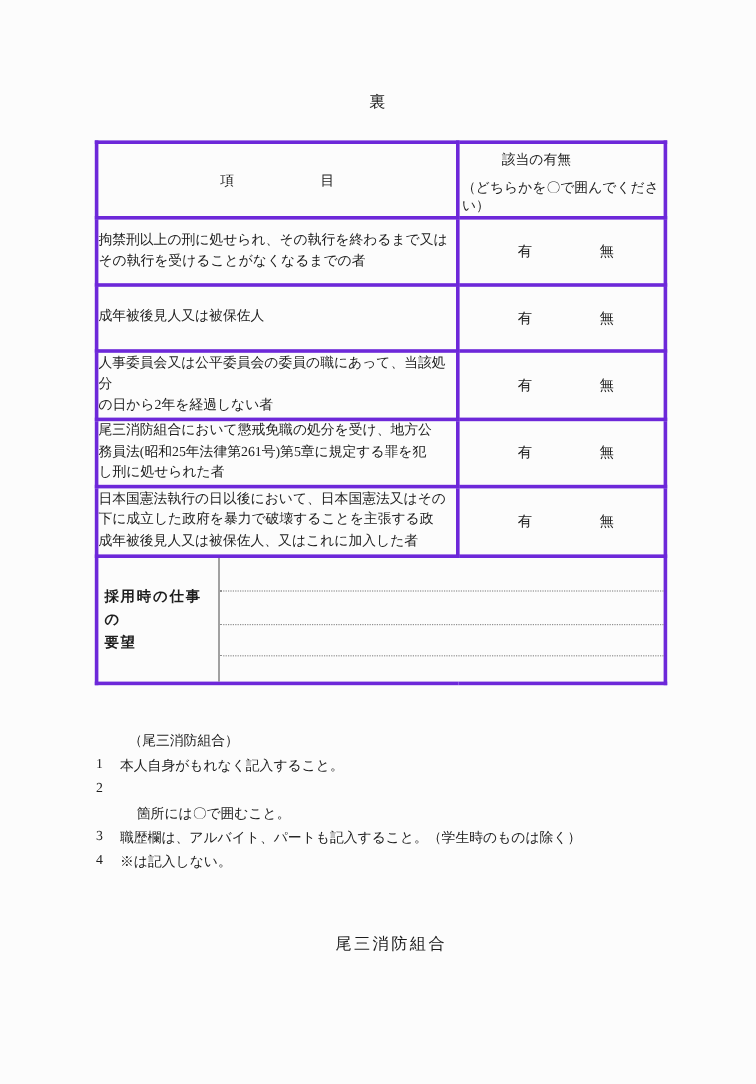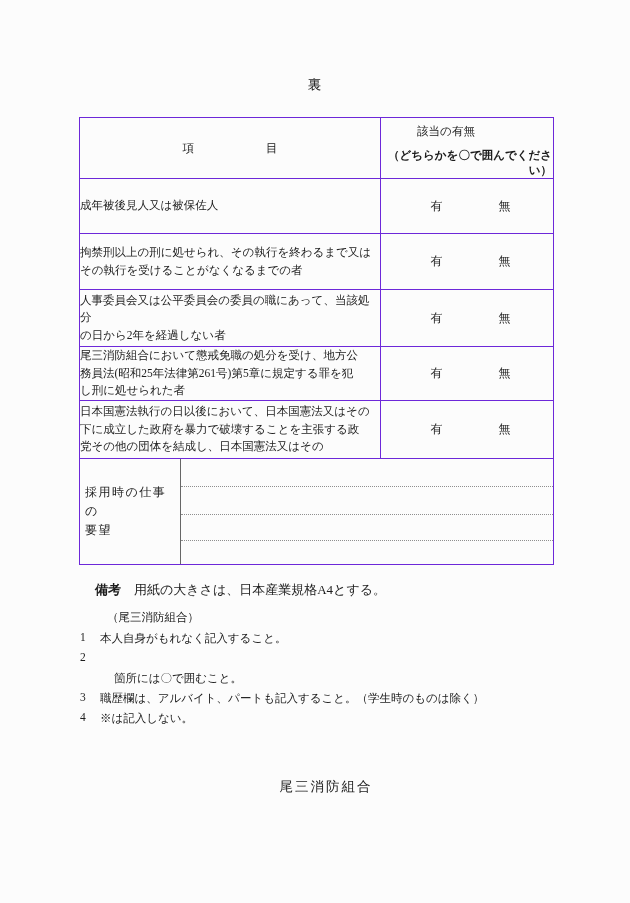--- a/index.html
+++ b/index.html
@@ -14,34 +14,34 @@
   }
   .doc-title {
     position:absolute; top:76px; left:0; width:630px;
     text-align:center; font-size:13.5px; letter-spacing:1px;
   }
   table.form-table {
     position:absolute; left:79px; top:117px;
     width:474px; border-collapse:collapse; table-layout:fixed;
     font-size:11.5px;
   }
-  .form-table td { border:1px solid #6d28d9; padding:0; vertical-align:middle; }
+  .form-table td { border:3px solid #6d28d9; padding:0; vertical-align:middle; }
   
   .hdr-item-cell {
     height:60px; text-align:center;
   }
   .hdr-item-cell .inner {
     display:flex; justify-content:center; gap:72px; align-items:center;
   }
   .hdr-status-cell { vertical-align:top; }
   .hdr-status-title {
     text-align:center; margin:6px 42px 9px 0;
   }
   .hdr-status-note {
-    padding:0 1px 0 2px; line-height:15px; white-space:pre-line; text-align:right;font-weight:bold;
+    padding:0 1px 0 2px; line-height:15px; white-space:pre-line; text-align:left;
   }
   
   .item-cell {
     padding:3px 4px 3px 5px;
     line-height:17.5px;
     white-space:pre-line;
   }
   .status-cell { text-align:center; }
   .status-cell .inner {
     display:flex; justify-content:center; align-items:center;
@@ -49,20 +49,21 @@
   }
   
   .request-cell { position:relative; height:106px; }
   .request-label {
     position:absolute; left:0; top:0; bottom:0; width:101px;
     border-right:1px solid #666;
     display:flex; align-items:center;
     padding-left:5px;
     white-space:pre-line; line-height:19px; letter-spacing:1.5px;
     font-size:12px;
+    font-weight:bold;
   }
   .dotted-line {
     position:absolute; left:101px; right:0; height:0;
     border-top:1.5px dotted #8f8f8f;
   }
   .dl1 { top:27px; } .dl2 { top:55px; } .dl3 { top:81px; }
   
   .note-line { position:absolute; font-size:11.5px; white-space:nowrap; }
   .remark-line { left:95px; top:581px; font-size:13px; }
   .remark-label { font-weight:bold; margin-right:13px; }
@@ -99,32 +100,32 @@
           </div>
         </td>
         <td class="hdr-status-cell">
           <div class="hdr-status-title">該当の有無</div>
           <div class="hdr-status-note">（どちらかを〇で囲んでくださ
 い）</div>
         </td>
       </tr>
 
       <tr>
-        <td class="item-cell" style="height:55px">成年被後見人又は被保佐人</td>
-        <td class="status-cell">
-          <div class="inner">
-            <span>有</span>
-            <span>無</span>
-          </div>
-        </td>
-      </tr>
-
-      <tr>
         <td class="item-cell" style="height:56px">拘禁刑以上の刑に処せられ、その執行を終わるまで又は
 その執行を受けることがなくなるまでの者</td>
+        <td class="status-cell">
+          <div class="inner">
+            <span>有</span>
+            <span>無</span>
+          </div>
+        </td>
+      </tr>
+
+      <tr>
+        <td class="item-cell" style="height:55px">成年被後見人又は被保佐人</td>
         <td class="status-cell">
           <div class="inner">
             <span>有</span>
             <span>無</span>
           </div>
         </td>
       </tr>
 
       <tr>
         <td class="item-cell" style="height:57px">人事委員会又は公平委員会の委員の職にあって、当該処分
@@ -145,44 +146,41 @@
           <div class="inner">
             <span>有</span>
             <span>無</span>
           </div>
         </td>
       </tr>
 
       <tr>
         <td class="item-cell" style="height:58px">日本国憲法執行の日以後において、日本国憲法又はその
 下に成立した政府を暴力で破壊することを主張する政
-党その他の団体を結成し、日本国憲法又はその</td>
+成年被後見人又は被保佐人、又はこれに加入した者</td>
         <td class="status-cell">
           <div class="inner">
             <span>有</span>
             <span>無</span>
           </div>
         </td>
       </tr>
 
       <tr>
         <td colspan="2" class="request-cell">
           <div class="request-label">採用時の仕事の
 要望</div>
           <div class="dotted-line dl1"></div>
           <div class="dotted-line dl2"></div>
           <div class="dotted-line dl3"></div>
         </td>
       </tr>
     </tbody>
   </table>
 
-  <div class="note-line remark-line">
-    <span class="remark-label">備考</span><span>用紙の大きさは、日本産業規格A4とする。</span>
-  </div>
 
   <div class="note-line section-title">（尾三消防組合）</div>
 
   <div class="note-line note-item i1">
     <span class="note-num">1</span><span>本人自身がもれなく記入すること。</span>
   </div>
 
   <div class="note-line note-item i2">
     <span class="note-num">2</span>
   </div>

